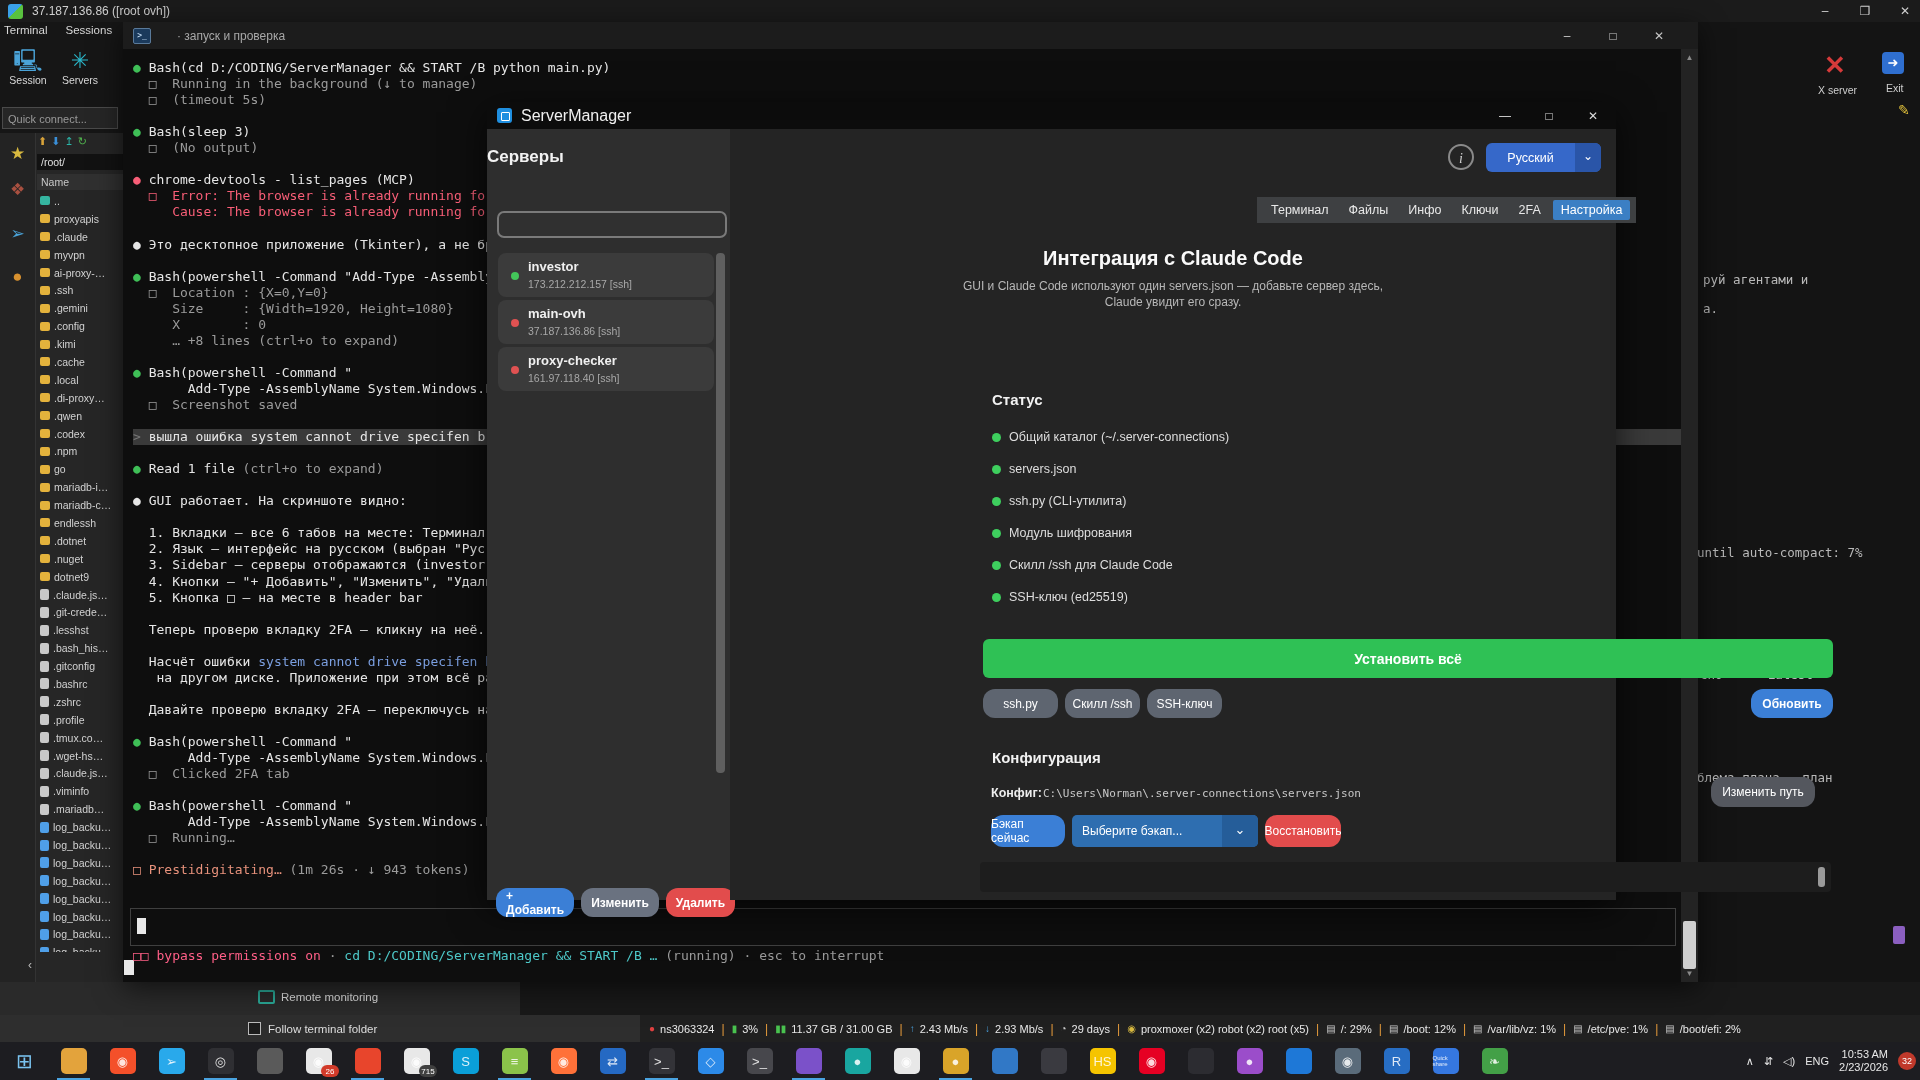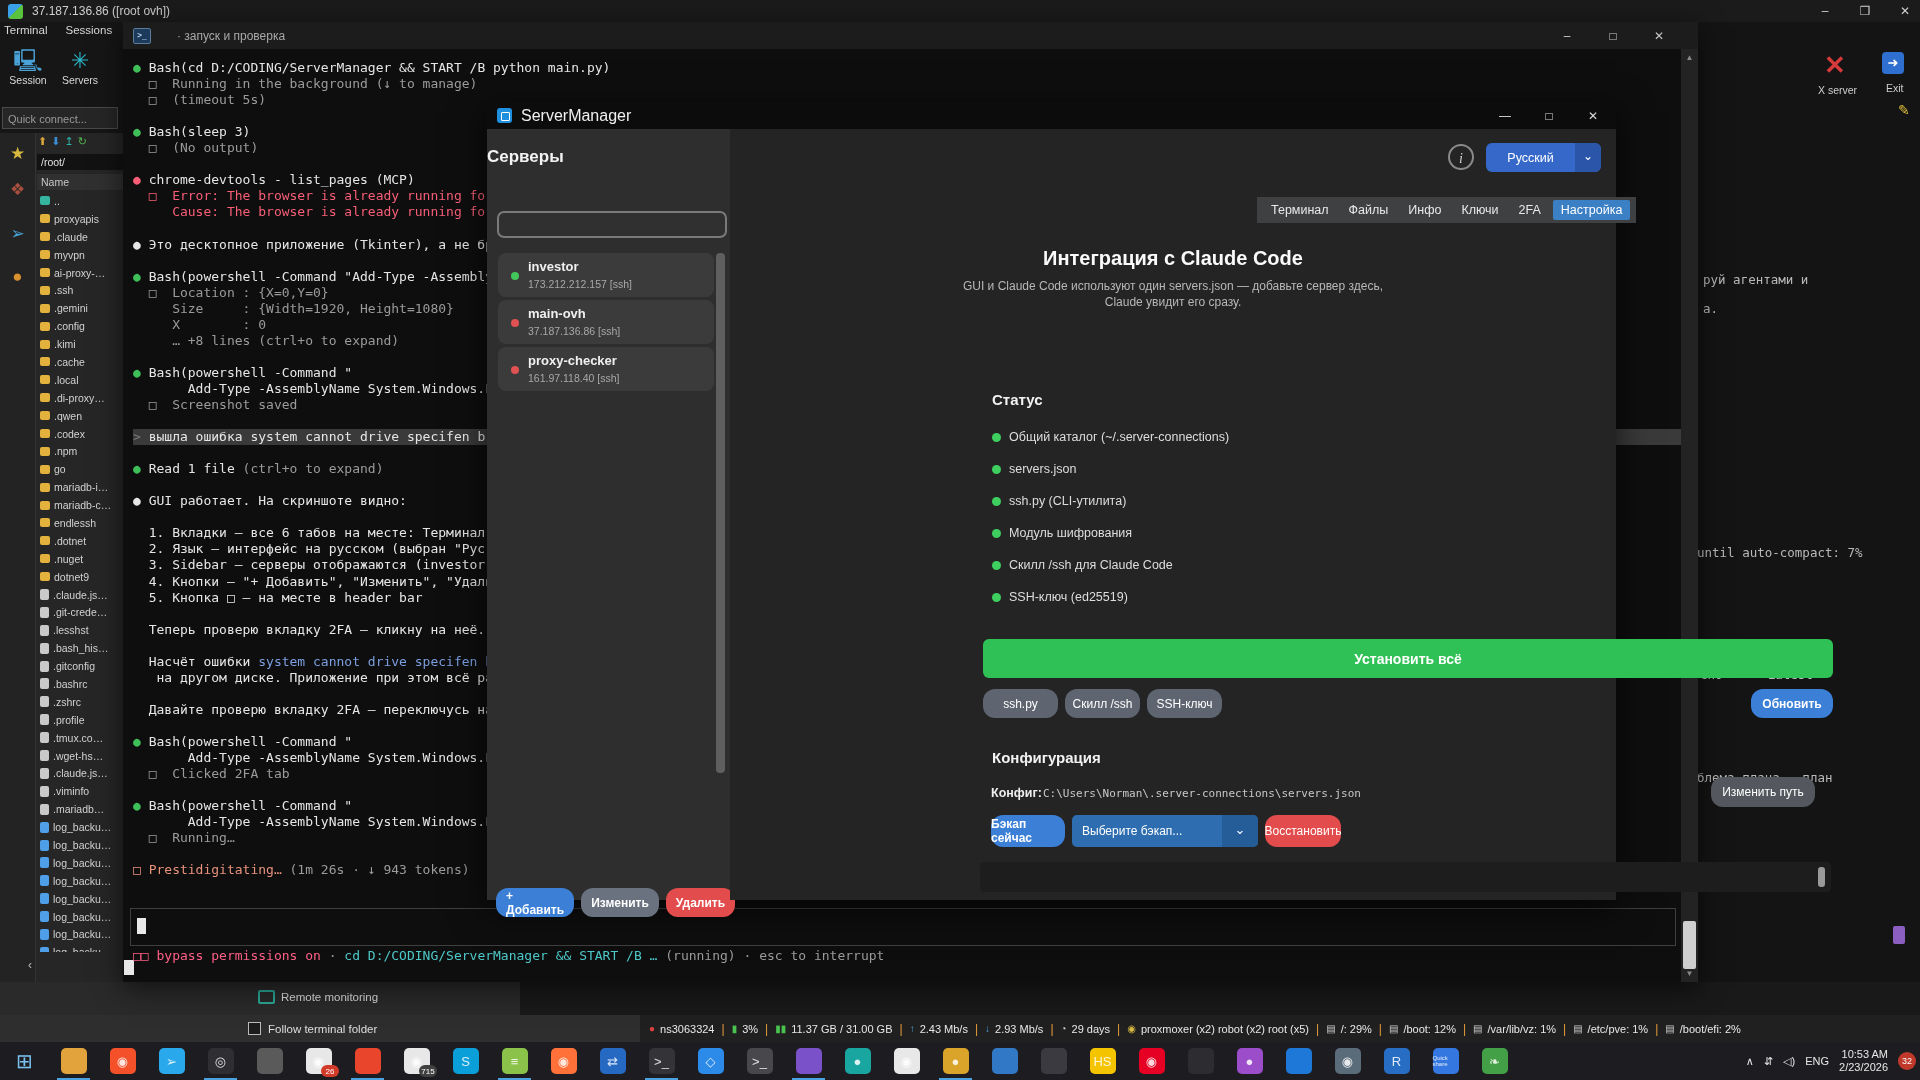--- a/index.html
+++ b/index.html
@@ -560,21 +560,21 @@
           <div class="btn b-steel" style="width: 75px; font-weight: normal;">Скилл /ssh</div>
           <div class="btn b-steel" style="width: 75px; font-weight: normal;">SSH-ключ</div>
         </div>
       <div class="btn b-blue sm-refresh" style="height:29px">Обновить</div>
 
       <div class="sm-sec" style="left:262px;top:620px">Конфигурация</div>
       <div class="sm-cfg-label">Конфиг:</div>
       <div class="sm-cfg-path">C:\Users\Norman\.server-connections\servers.json</div>
       <div class="btn sm-chpath">Изменить путь</div>
 
-      <div class="btn b-blue sm-backup" style="font-weight:bold">Бэкап сейчас</div>
+      <div class="btn b-blue sm-backup" style="font-weight:normal">Бэкап сейчас</div>
       <div class="sm-dd">
         <div class="sm-dd-label">Выберите бэкап...</div>
         <div class="sm-dd-chev">⌄</div>
       </div>
       <div class="btn b-red sm-restore">Восстановить</div>
 
       <div class="sm-log">
         <div class="sm-log-thumb"></div>
       </div>
     </div>

